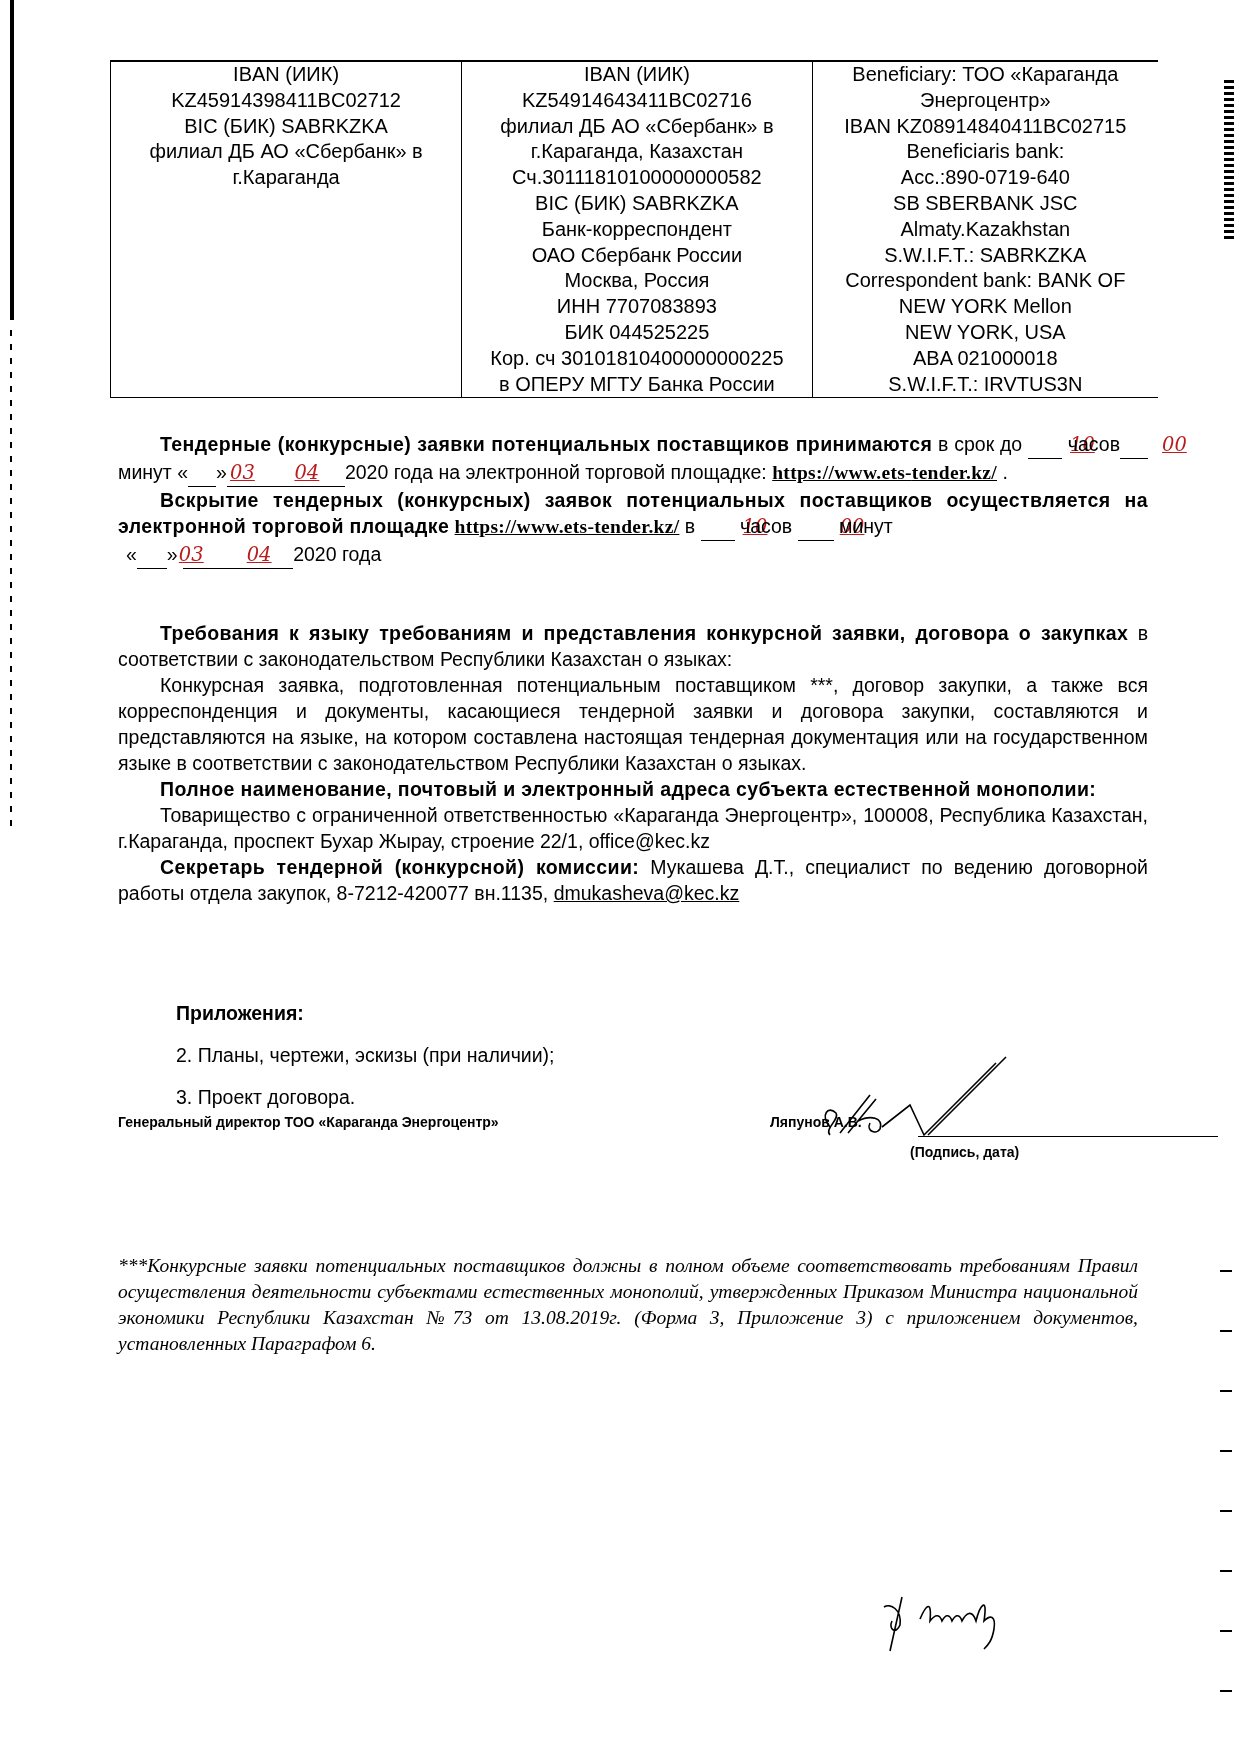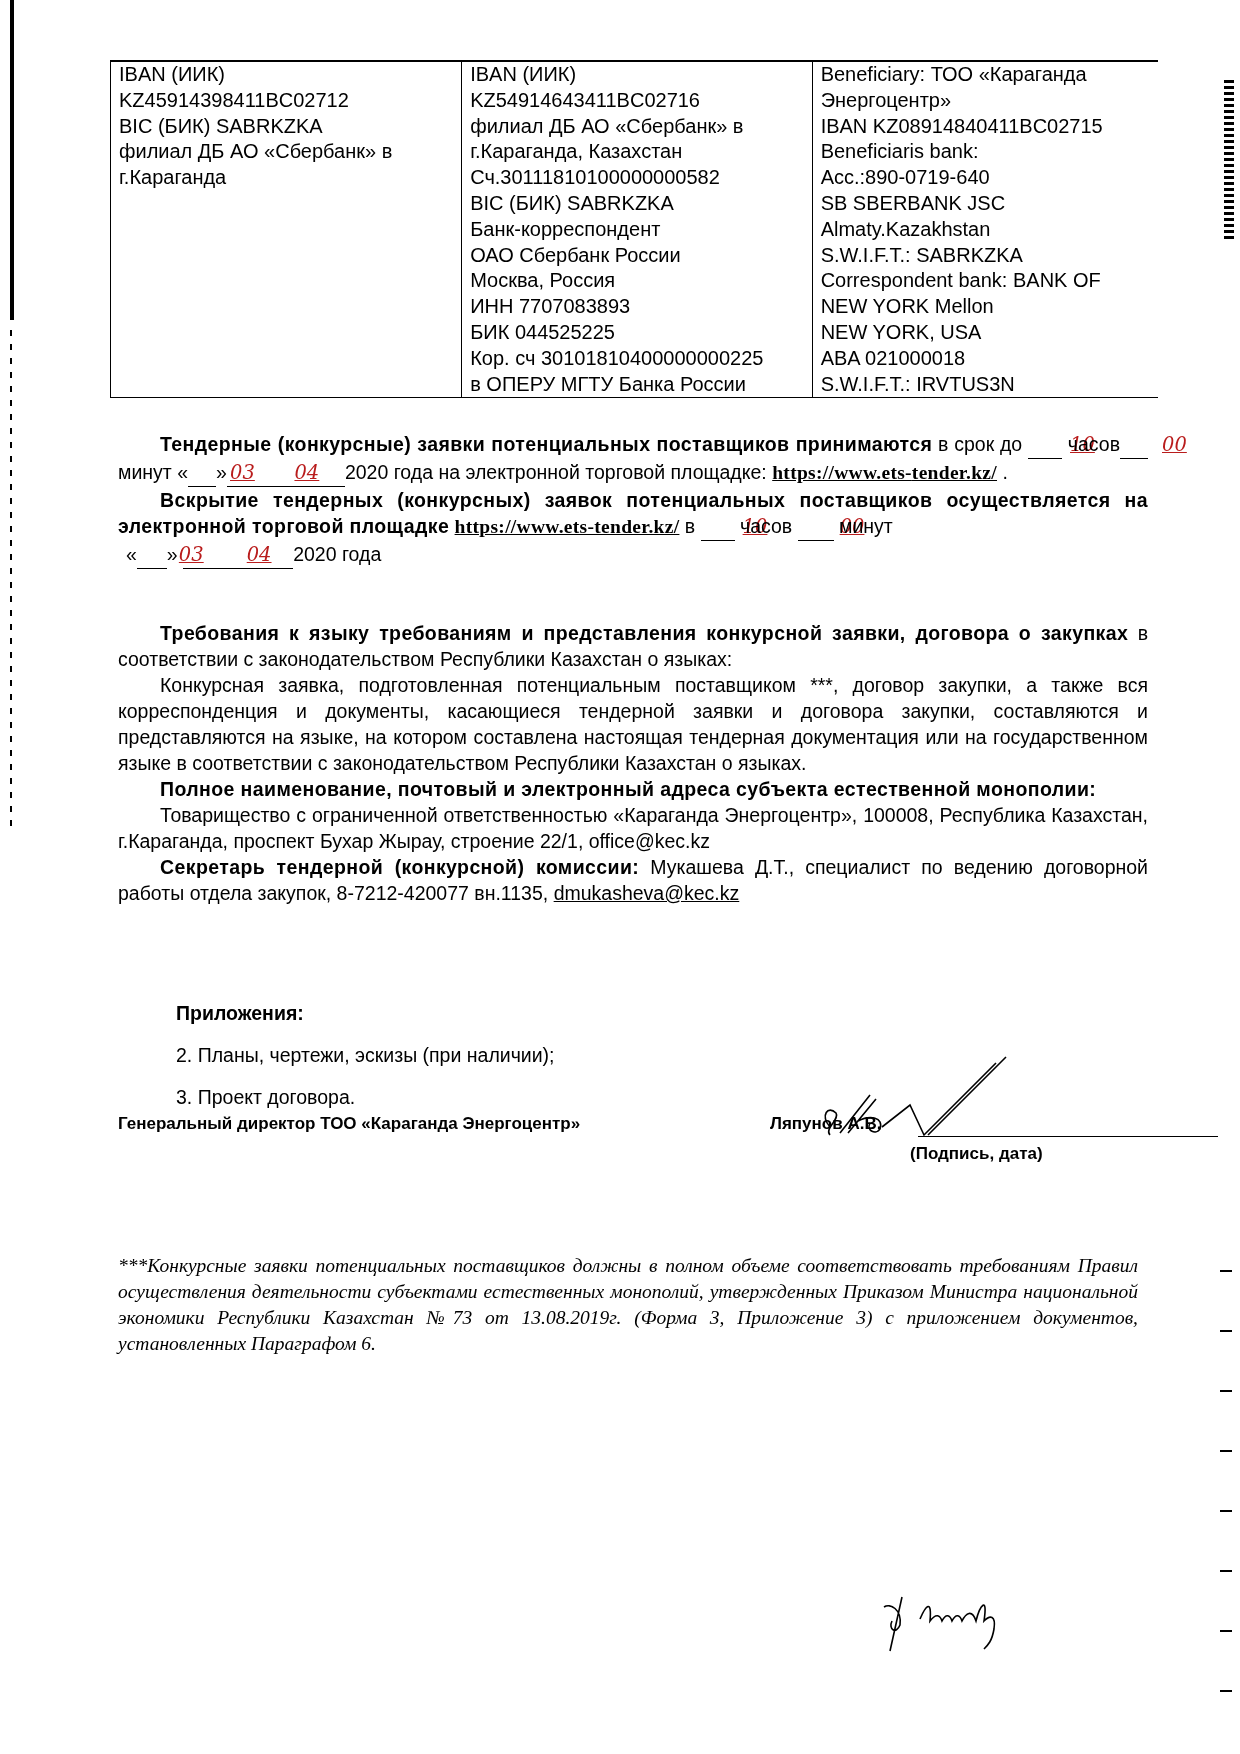--- a/index.html
+++ b/index.html
@@ -8,32 +8,32 @@
   .scan-edge-left2 { position: absolute; left: 10px; top: 330px; width: 2px; height: 500px; background: repeating-linear-gradient(#000 0 6px, transparent 6px 14px); }
   .scan-edge-right { position: absolute; right: 6px; top: 80px; width: 10px; height: 160px; background: repeating-linear-gradient(#000 0 3px, #fff 3px 6px); }
   .scan-edge-right2 { position: absolute; right: 8px; top: 1250px; width: 12px; height: 480px; background: repeating-linear-gradient(transparent 0 20px, #000 20px 22px, transparent 22px 60px); }
 
   .bank-table { position: absolute; left: 110px; top: 60px; width: 1048px; border-collapse: collapse; font-size: 20px; line-height: 25.8px; }
   .bank-table td { vertical-align: top; padding: 0 8px 0 8px; }
   .bank-table .c1 { width: 335px; border-left: 1px solid #000; }
   .bank-table .c2 { width: 334px; border-left: 1px solid #000; border-right: 1px solid #000; }
   .bank-table .c3 { width: 330px; }
   .bank-table tr { border-top: 2px solid #000; border-bottom: 1px solid #000; }
-  .cell-line { display: block; white-space: nowrap; }
+  .cell-line { display: block; white-space: nowrap; text-align: center; }
 
   .body-text { position: absolute; left: 118px; width: 1030px; font-size: 19.5px; line-height: 26px; text-align: justify; }
   .indent { text-indent: 42px; }
   .b { font-weight: bold; letter-spacing: 0.4px; }
   .link { font-family: "Liberation Serif", serif; font-weight: bold; text-decoration: underline; letter-spacing: 0.3px; }
   .hand { font-family: "DejaVu Serif", serif; font-style: italic; color: #b91c1c; text-decoration: underline; }
   .blank { display: inline-block; border-bottom: 1px solid #000; text-align: center; }
   .p { margin: 0; }
   .list-item { padding-left: 42px; margin: 16px; }
 
-  .sign-row { position: absolute; left: 118px; top: 1114px; width: 1030px; height: 60px; font-size: 17px; }
+  .sign-row { position: absolute; left: 118px; top: 1114px; width: 1030px; height: 60px; font-size: 14px; }
   .sign-row .title { position: absolute; left: 0; top: 0; font-weight: bold; }
   .sign-row .name { position: absolute; left: 652px; top: 0; font-weight: bold; }
   .sign-row .line { position: absolute; left: 800px; top: 22px; width: 300px; border-bottom: 1px solid #000; }
   .sign-row .caption { position: absolute; left: 792px; top: 30px; font-weight: bold; }
   .sig-svg { position: absolute; }
 
   .footnote { position: absolute; left: 118px; top: 1253px; width: 1020px; font-size: 19.5px; line-height: 26px; font-style: italic; text-align: justify; font-family: Liberation Serif, serif; }
 </style>
 </head>
 <body>

